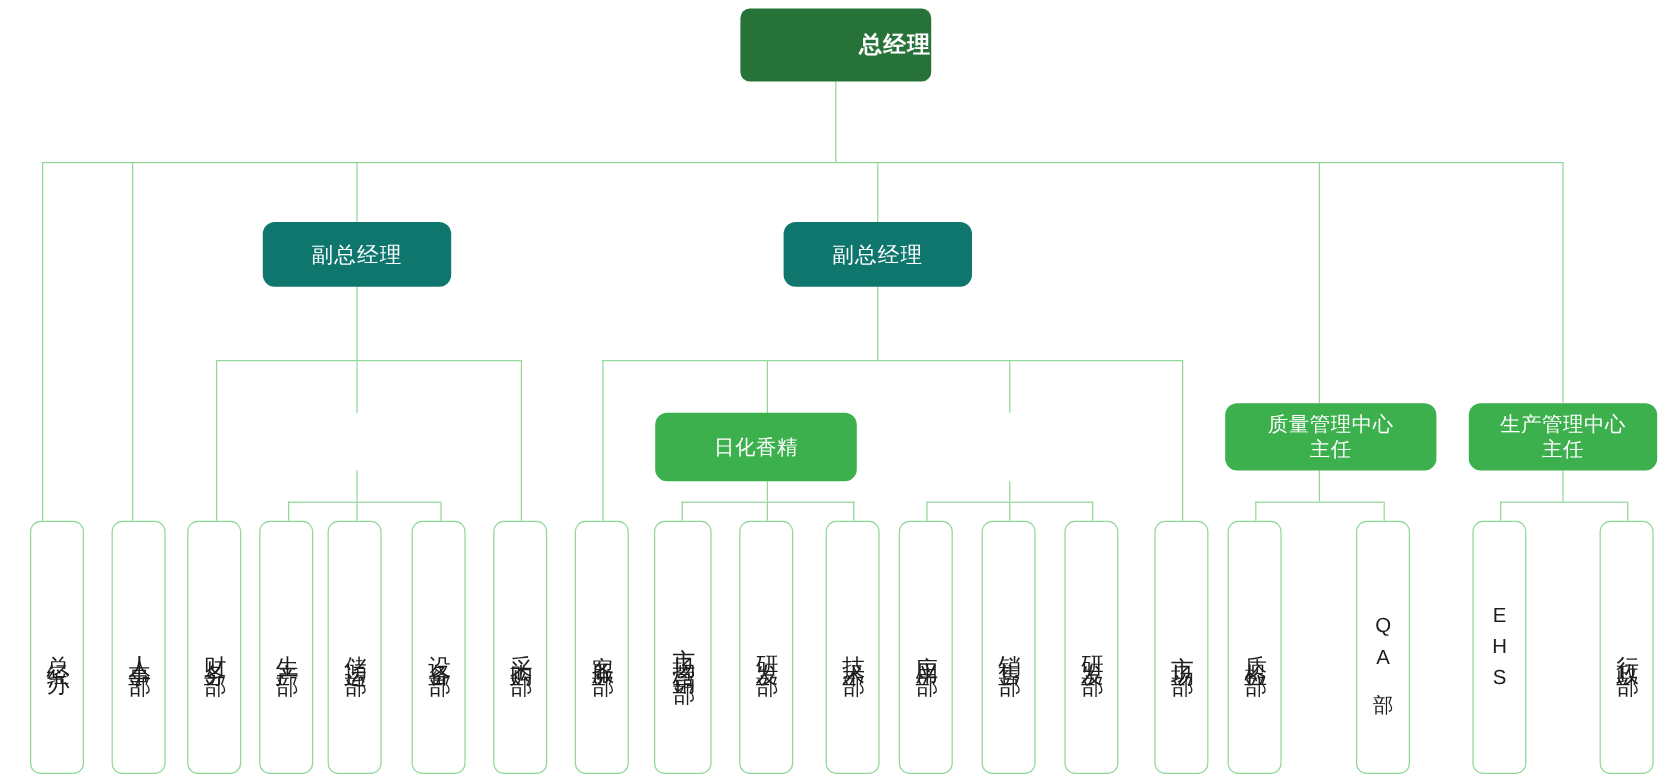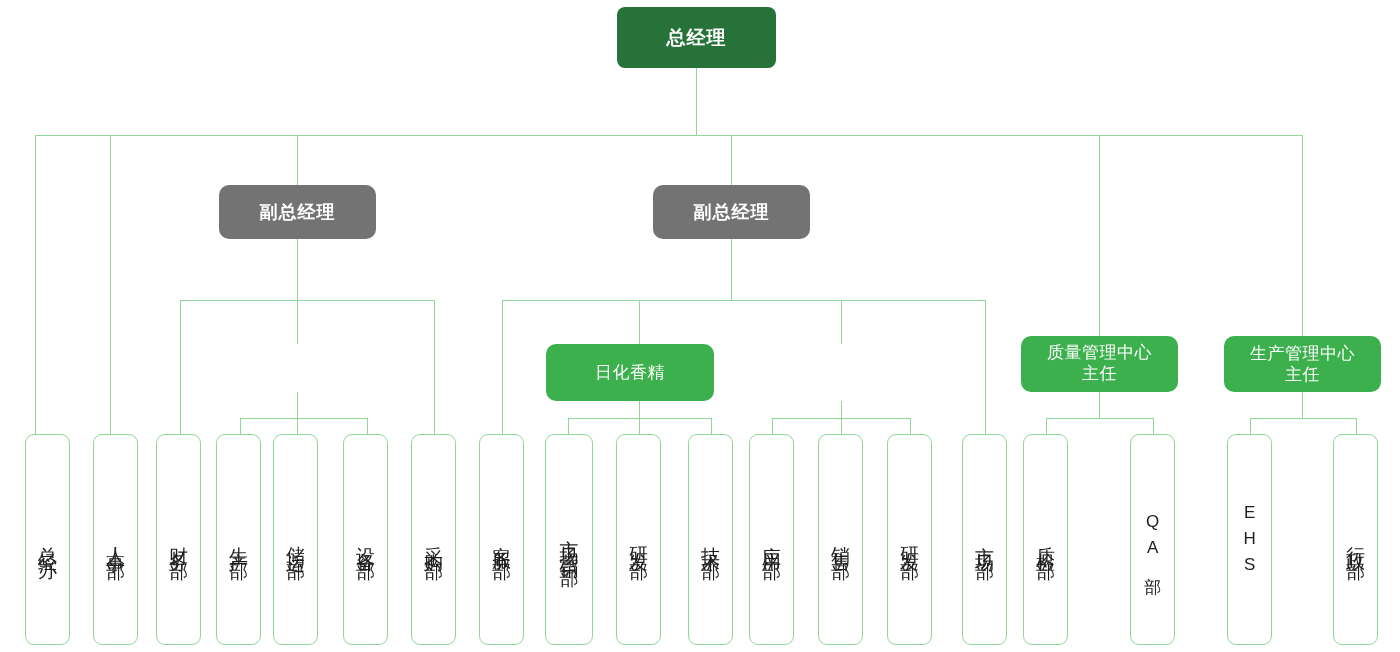--- a/index.html
+++ b/index.html
@@ -31,25 +31,25 @@
   .lvl1{
     background:#267239;
     color:#ffffff;
     border-radius:8px;
     font-size:19px;
     font-weight:bold;
     letter-spacing:1px;
   }
   
   .lvl2{
-    background:#737373;
+    background:#0f766e;
     color:#ffffff;
     border-radius:10px;
     font-size:18px;
-    font-weight:bold;
+    font-weight:normal;
     letter-spacing:1px;
   }
   
   .lvl3{
     background:#3cb04c;
     color:#ffffff;
     border-radius:10px;
     font-size:17px;
     letter-spacing:.5px;
   }
@@ -121,35 +121,35 @@
   <div class="ln v" style="left:1099px;top:392px;height:26px;"></div>
   <div class="ln h" style="left:1046px;top:418px;width:107px;"></div>
   <div class="ln v" style="left:1046px;top:418px;height:16px;"></div>
   <div class="ln v" style="left:1153px;top:418px;height:16px;"></div>
 
   <div class="ln v" style="left:1302px;top:392px;height:26px;"></div>
   <div class="ln h" style="left:1250px;top:418px;width:106px;"></div>
   <div class="ln v" style="left:1250px;top:418px;height:16px;"></div>
   <div class="ln v" style="left:1356px;top:418px;height:16px;"></div>
 
-  <div class="node lvl1" style="left:617px;top:7px;width:159px;height:61px;">
+  <div class="node lvl1" style="left:617px;top:7px;width:159px;height:61px;justify-content:flex-end;">
     <span>总经理</span>
   </div>
 
   <div class="node lvl2" style="left:219px;top:185px;width:157px;height:54px;">
     <span>副总经理</span>
   </div>
   <div class="node lvl2" style="left:653px;top:185px;width:157px;height:54px;">
     <span>副总经理</span>
   </div>
 
   <div class="node lvl3" style="left:546px;top:344px;width:168px;height:57px;">
     <span>日化香精</span>
   </div>
-  <div class="node lvl3" style="left:1021px;top:336px;width:157px;height:56px;flex-direction:column;font-family:Liberation Mono, monospace;">
+  <div class="node lvl3" style="left:1021px;top:336px;width:176px;height:56px;flex-direction:column;">
     <span>质量管理中心</span>
     <span>主任</span>
   </div>
   <div class="node lvl3" style="left:1224px;top:336px;width:157px;height:56px;flex-direction:column;">
     <span>生产管理中心</span>
     <span>主任</span>
   </div>
 
   <div class="node dept" style="left:25px;top:434px;width:45px;height:211px;">
     <span>总经办</span>

